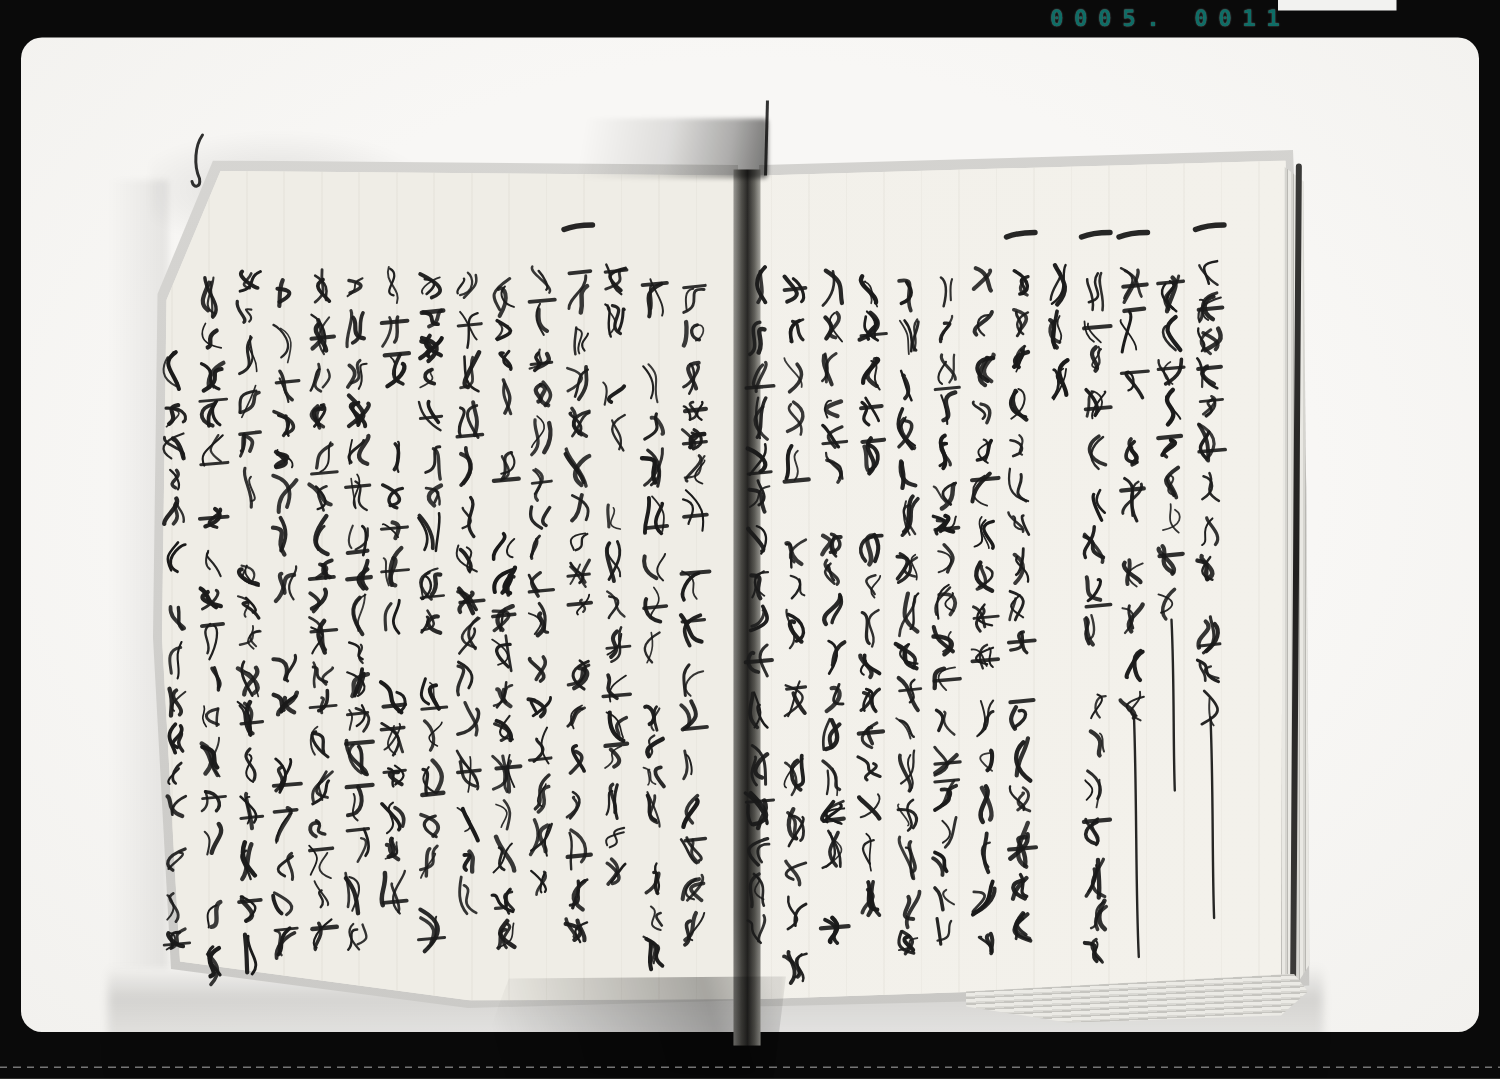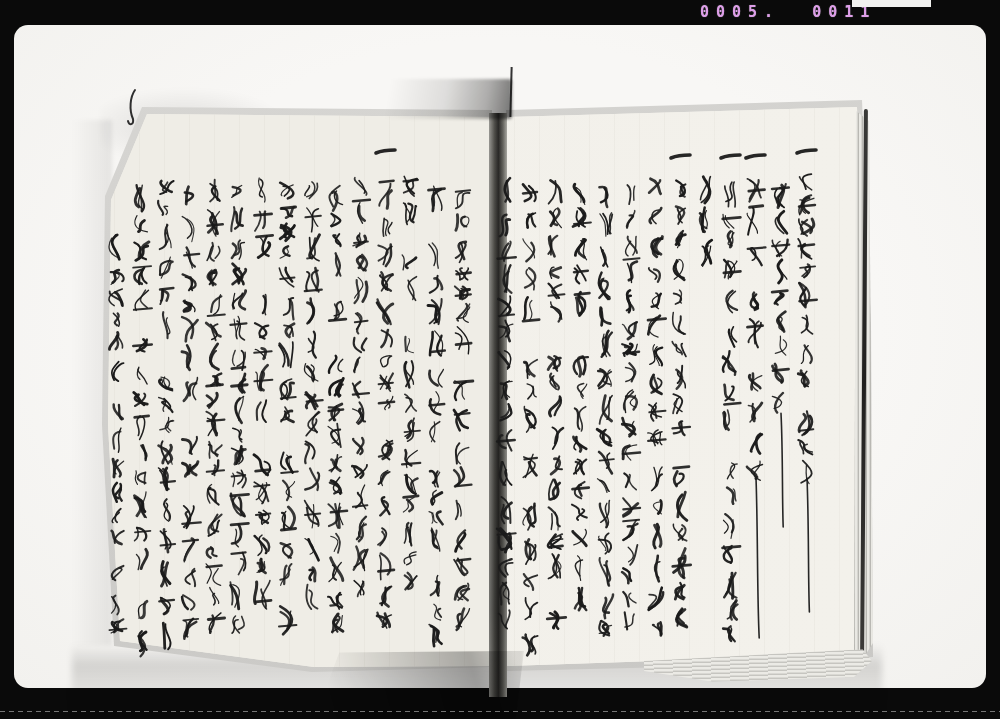--- a/index.html
+++ b/index.html
@@ -3,23 +3,23 @@
 <meta charset="utf-8">
 <style>
   html,body{margin:0;padding:0;background:#000;}
   .stage{position:relative;width:1000px;height:719px;overflow:hidden;
          font-family:"DejaVu Sans","Liberation Sans",sans-serif;}
   .film{position:absolute;inset:0;background:#0a0a0a;}
 
   
   .counter{position:absolute;left:700px;top:2px;height:20px;display:flex;align-items:center;
            font-family:"DejaVu Sans Mono","Liberation Mono",monospace;
-           font-size:15px;font-weight:bold;letter-spacing:7px;color:#f0abfc;
+           font-size:15px;font-weight:bold;letter-spacing:7px;color:#0f766e;
            text-shadow:0 0 1px rgba(255,255,255,.55);opacity:.92;}
-  .counter .frame-num{margin-left:32px;}
+  .counter .frame-num{margin-left:16px;}
   .notch{position:absolute;left:852px;top:0;width:79px;height:7px;background:#f2f2f0;}
   .scratch{position:absolute;left:0;top:711px;width:1000px;height:1px;
            background:repeating-linear-gradient(90deg,rgba(205,205,205,.55) 0 5px,rgba(60,60,60,0) 5px 9px);}
 
   
   .backdrop{position:absolute;left:14px;top:25px;width:972px;height:663px;border-radius:14px;
             background:radial-gradient(ellipse at 50% 45%,#f8f7f5 55%,#f2f1ee 100%);}
 
   
   .topleft-shadow{position:absolute;left:86px;top:62px;width:190px;height:72px;

